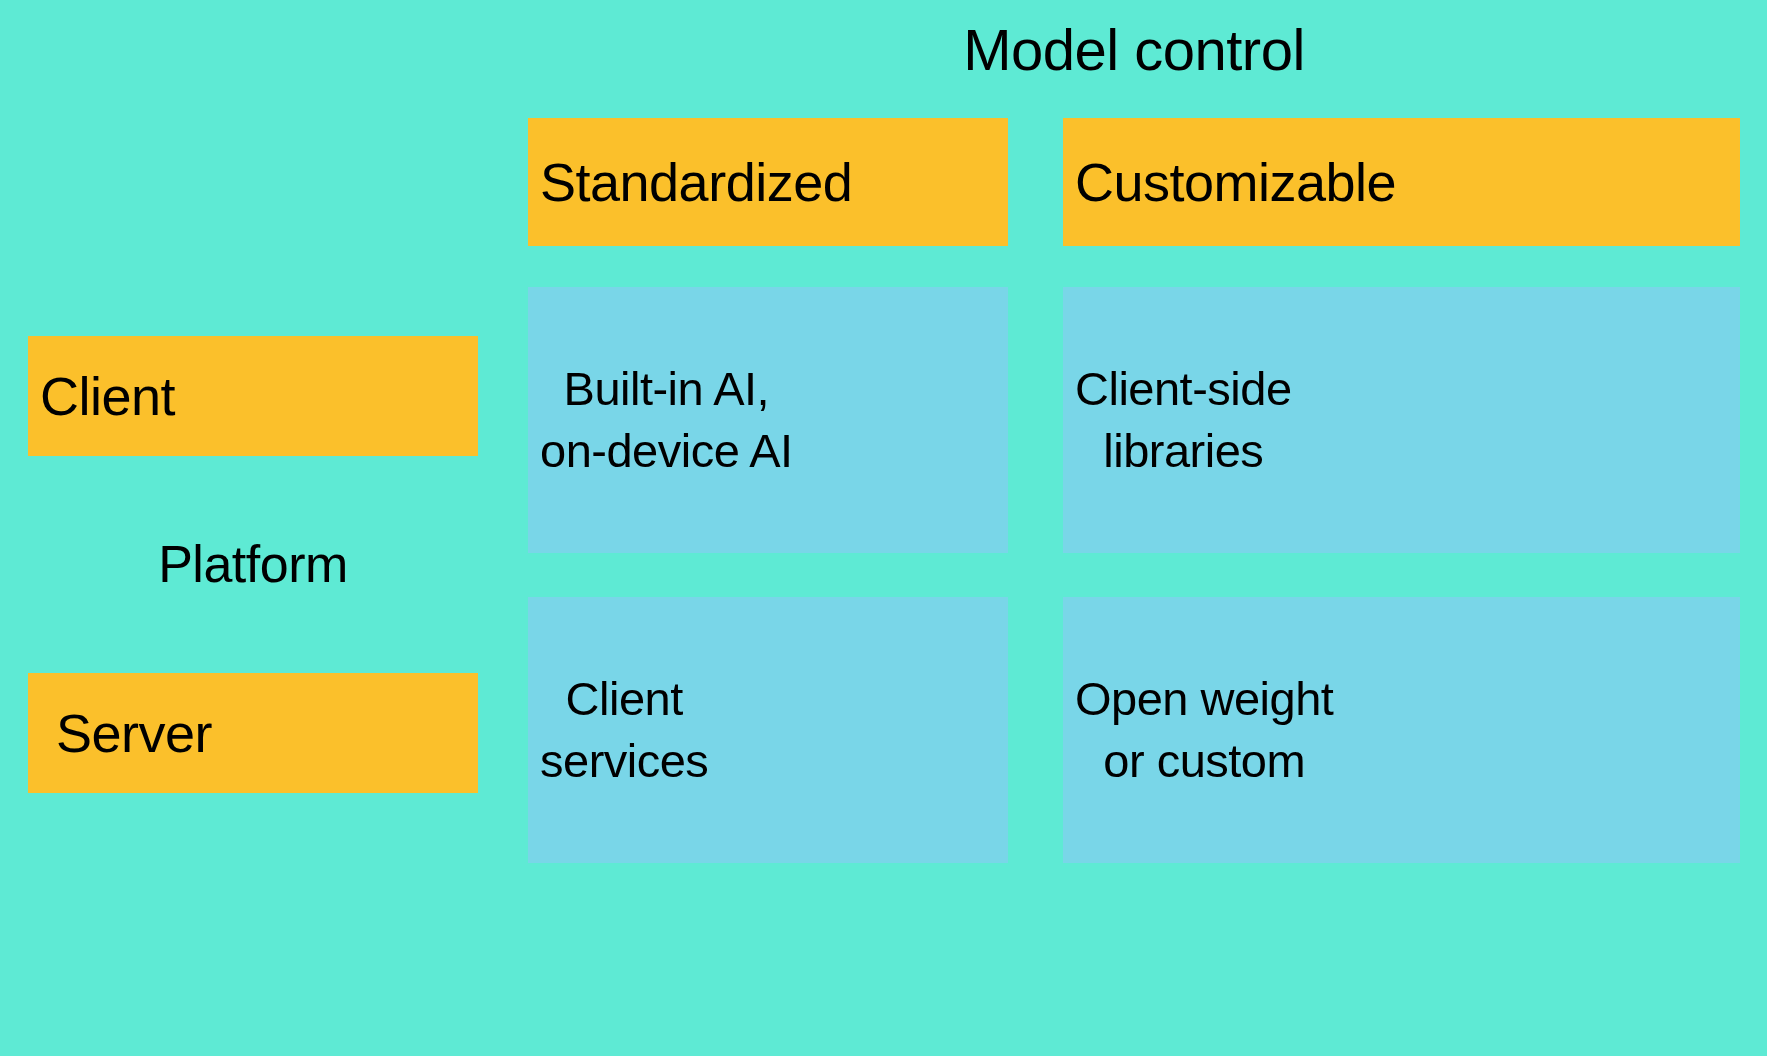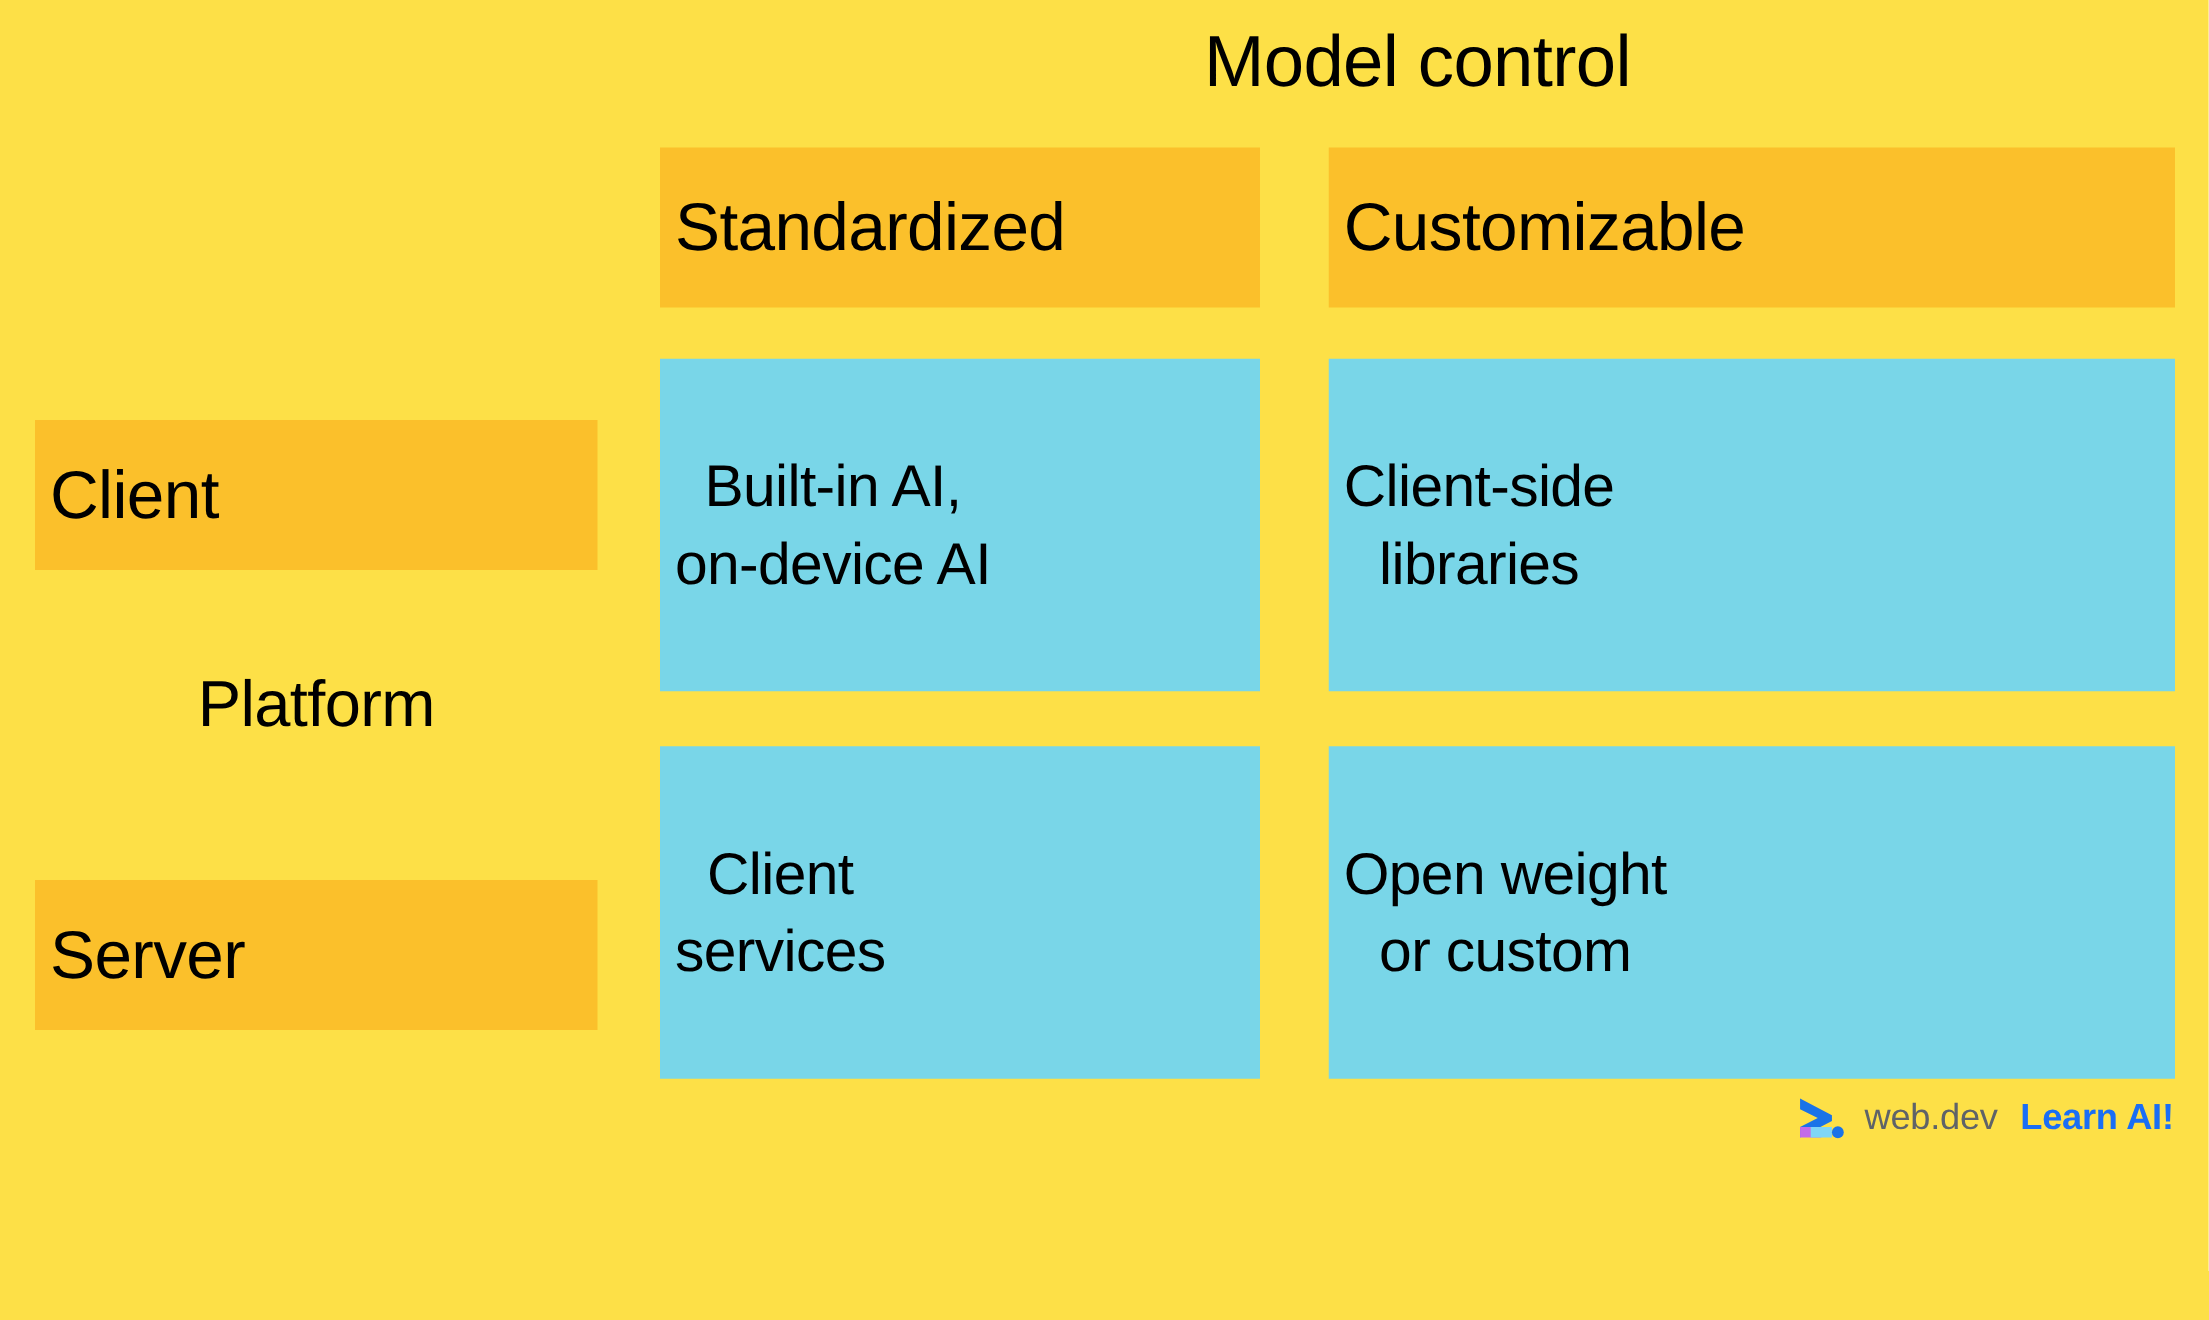--- a/index.html
+++ b/index.html
@@ -7,21 +7,21 @@
     width: 1767px;
     height: 1056px;
     background: #ffffff;
     font-family: "Liberation Sans", sans-serif;
     overflow: hidden;
   }
   #stage {
     position: relative;
     width: 1767px;
     height: 1056px;
-    background: #fde047;
+    background: #5eead4;
   }
 
   
   .chart-title {
     position: absolute;
     left: 528px;
     top: 14px;
     width: 1212px;
     text-align: center;
     font-size: 58px;
@@ -52,21 +52,21 @@
   }
   #col-header-0 { left: 528px;  top: 118px; width: 480px; height: 128px; }
   #col-header-1 { left: 1063px; top: 118px; width: 677px; height: 128px; }
 
   
   .row-label {
     font-size: 54px;
     line-height: 62px;
   }
   #row-label-0 { left: 28px; top: 336px; width: 450px; height: 120px; }
-  #row-label-1 { left: 28px; top: 704px; width: 450px; height: 120px; }
+  #row-label-1 { left: 28px; top: 673px; width: 450px; height: 120px; padding-left: 16px; }
 
   
   .axis-label-y {
     position: absolute;
     left: 28px;
     top: 528px;
     width: 450px;
     text-align: center;
     font-size: 52px;
     line-height: 72px;
@@ -164,24 +164,14 @@
     </div>
   </div>
 
   <div class="cell cell-blue body-cell" id="body-cell-1-1">
     <div class="cell-text">
       <span>Open weight</span><br>
       <span>or custom</span><br>
     </div>
   </div>
 
-  <div class="brand">
-    <svg class="brand-mark" viewBox="0 0 44 36" xmlns="http://www.w3.org/2000/svg">
-      <path d="M3 2 L3 11 L18 18.5 L3 26 L3 35 L30 21 L30 16 Z" fill="#1A73E8"></path>
-      <path d="M3 26 L3 35 L21 35 L21 26 Z" fill="#C36BE8"></path>
-      <path d="M12 26 L30 26 L30 35 L12 35 Z" fill="#7FD6F7"></path>
-      <circle cx="35" cy="30.5" r="5" fill="#1A73E8"></circle>
-    </svg>
-    <span class="brand-wordmark">web.dev</span>
-    <span class="brand-tagline">Learn AI!</span>
-  </div>
 
 </div>
 
 </body></html>

